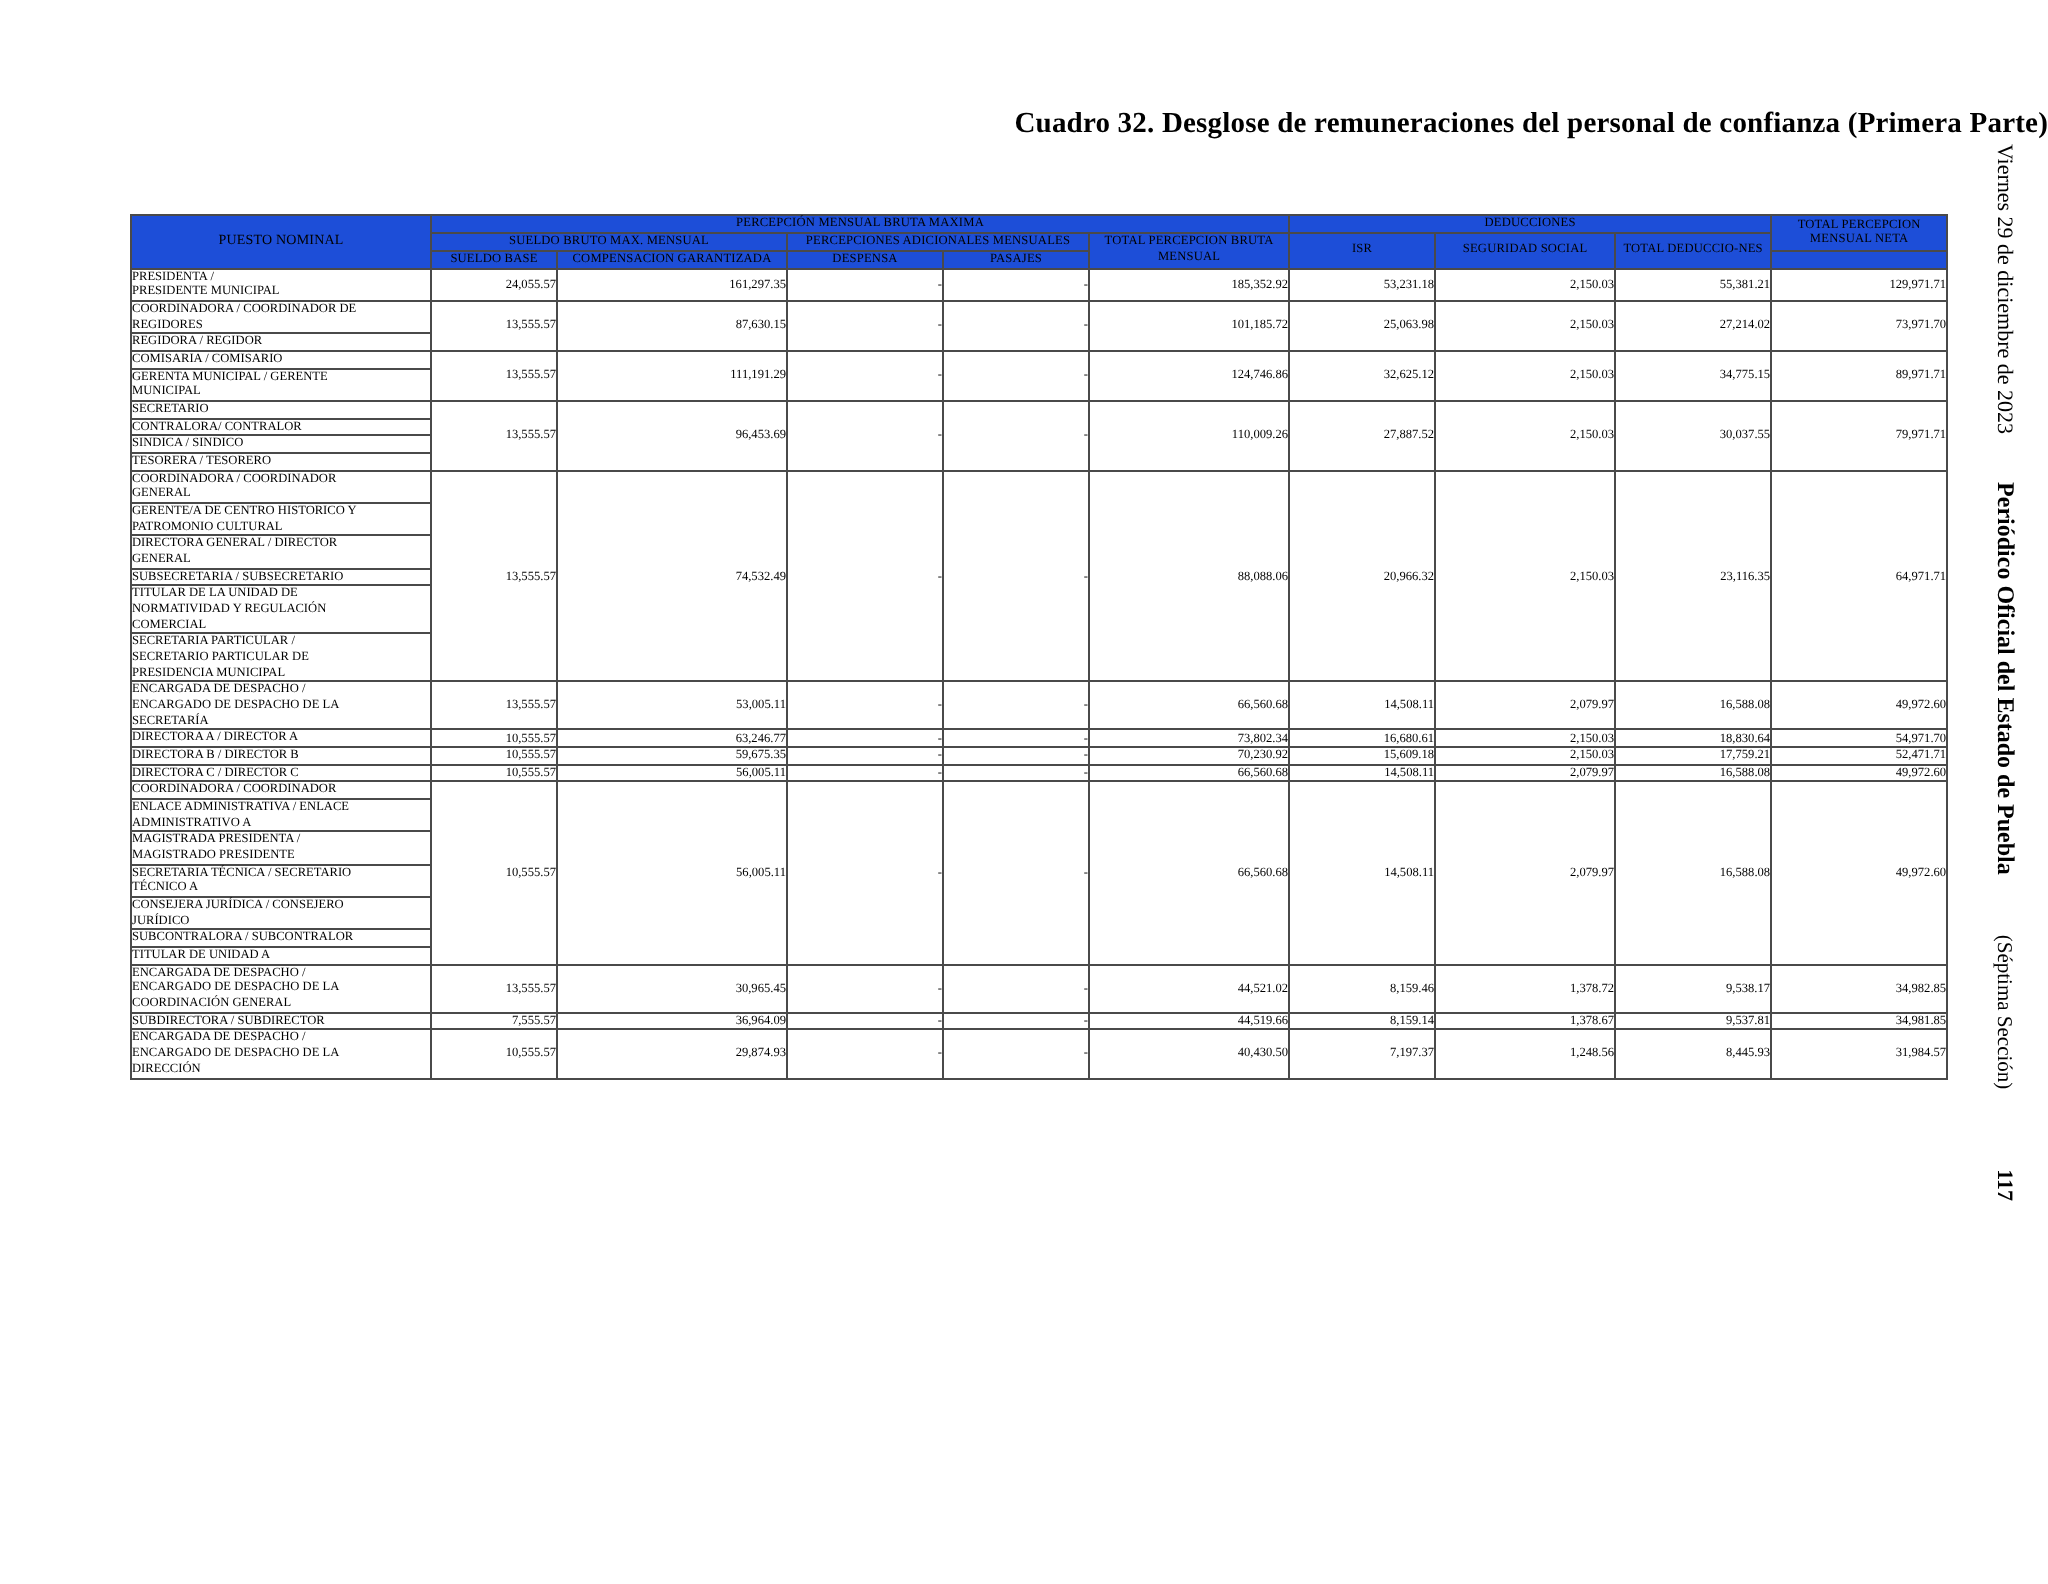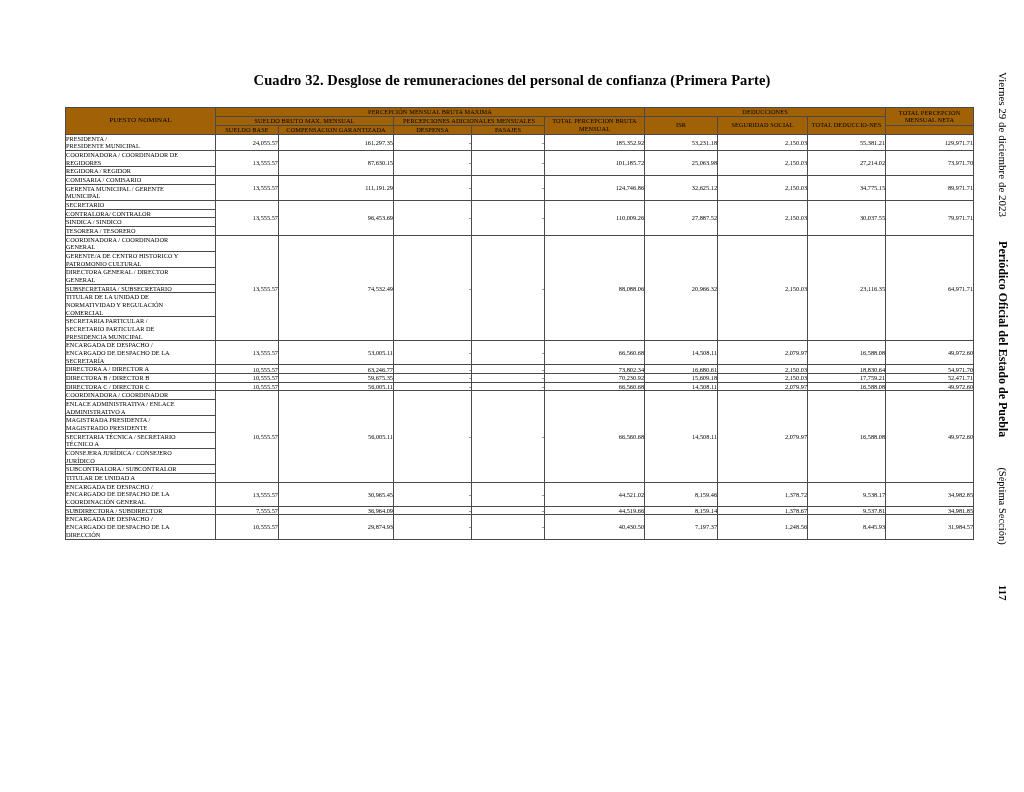--- a/index.html
+++ b/index.html
@@ -8,22 +8,22 @@
     background:#ffffff;
     font-family:"Liberation Serif", serif;
     color:#000;
     overflow:hidden;
     position:relative;
   }
   .page{position:absolute;inset:0;}
 
   
   .doc-title{
-    position:absolute;left:0;right:0;top:72px;
-    text-align:center;
+    position:absolute;left:0;right:0;top:54px;
+    text-align:right;
     font-size:14.5px;font-weight:bold;
     letter-spacing:.1px;
   }
 
   
   .table-wrap{
     position:absolute;left:65px;top:107px;width:908px;
   }
   table.main{
     border-collapse:collapse;
@@ -31,21 +31,21 @@
     table-layout:fixed;
     font-size:6.4px;
   }
   table.main td, table.main th{
     border:0.7px solid #4a4a4a;
     padding:0;
     vertical-align:middle;
     font-weight:normal;
   }
   thead th{
-    background:#a16207;
+    background:#1d4ed8;
     text-align:center;
     font-weight:bold;
     font-size:6.3px;
     line-height:1.25;
     padding:2px 1px;
     letter-spacing:.1px;
     margin-top:35px;
   }
   .h-puesto{font-size:7px;}
 

